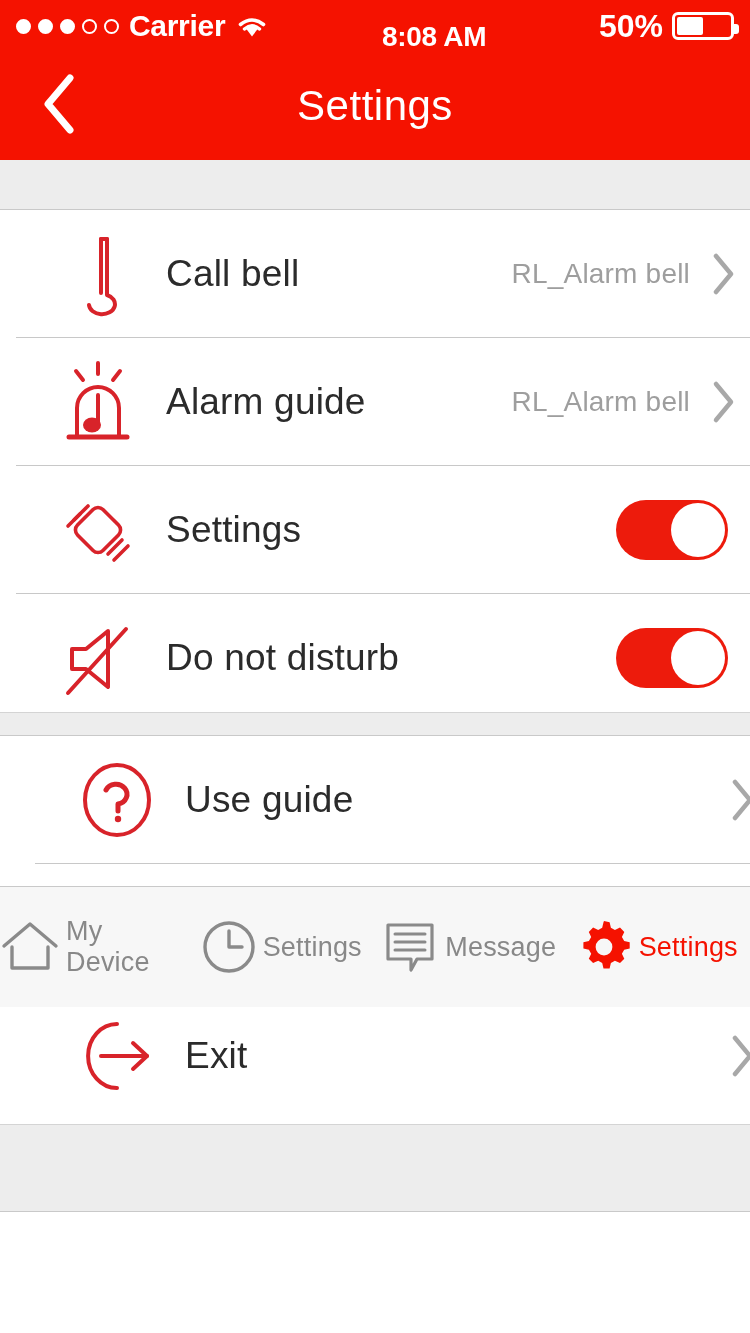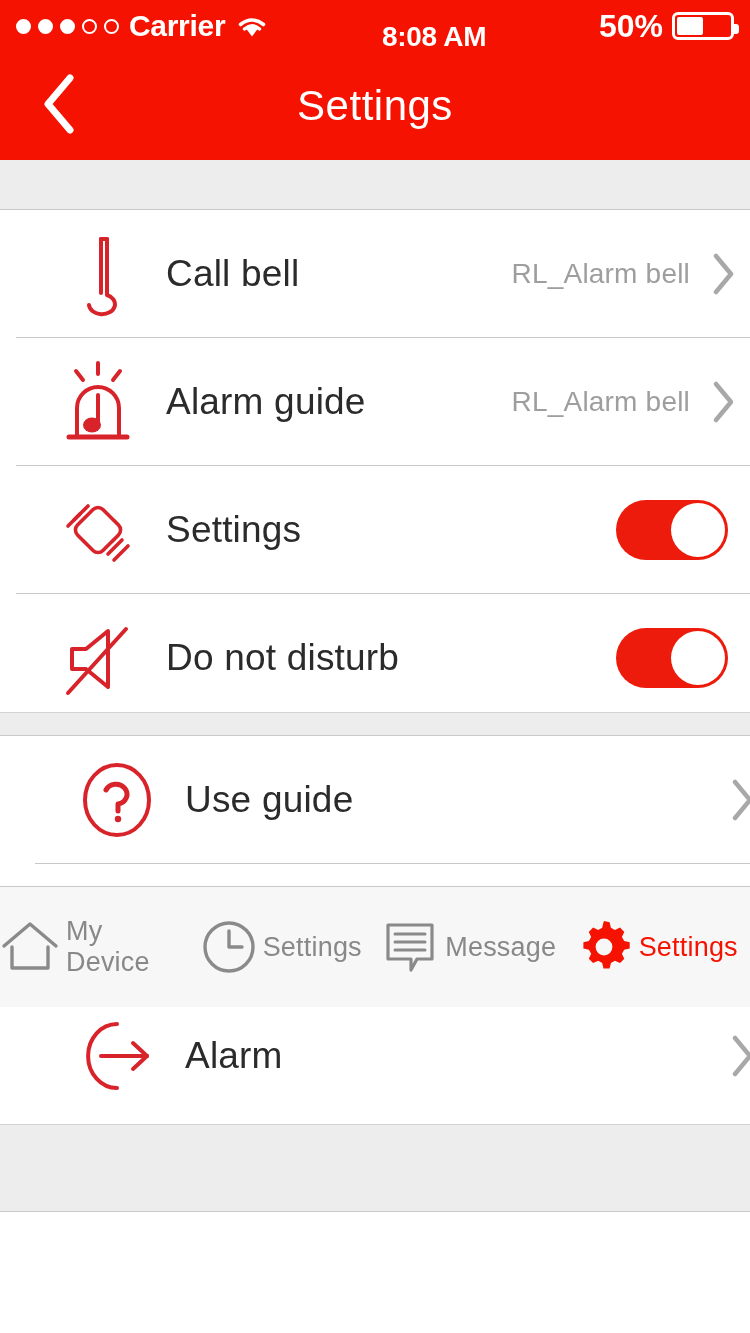--- a/index.html
+++ b/index.html
@@ -255,21 +255,21 @@
     <div class="row">
       <span class="row-icon">
         <svg width="92" height="84" viewBox="0 0 92 84">
           <g stroke="#D8232A" stroke-width="4" fill="none" stroke-linecap="round" stroke-linejoin="round">
             <path d="M46 10 A28 31 0 1 0 46 74"></path>
             <path d="M30 42 L76 42"></path>
             <path d="M62 29 L76 42 L62 55"></path>
           </g>
         </svg>
       </span>
-      <span class="row-label">Alarm</span>
+      <span class="row-label">Exit</span>
       <span class="chev">
         <svg width="28" height="46" viewBox="0 0 28 46">
           <path d="M7 5 L22 23 L7 41" stroke="#A8A8A8" stroke-width="4.5" fill="none" stroke-linecap="round" stroke-linejoin="round"></path>
         </svg>
       </span>
     </div>
 
   </div>
 
   <div class="gap gap-bottom"></div>

